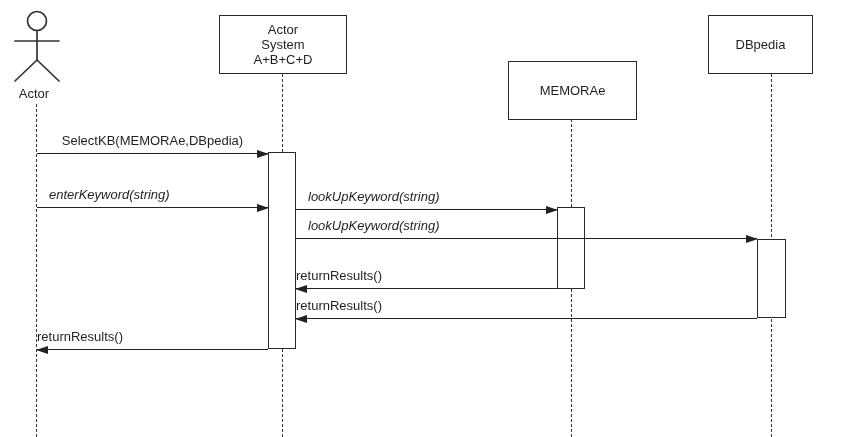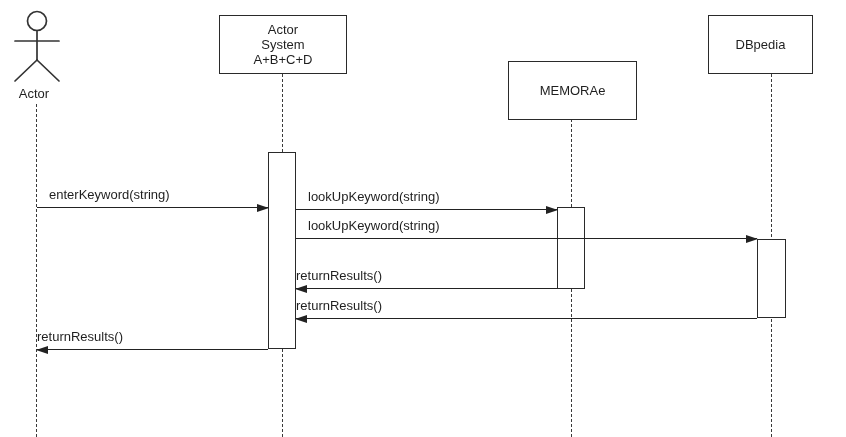--- a/index.html
+++ b/index.html
@@ -52,21 +52,21 @@
   #act-memorae { left: 557px; top: 207px; width: 28px; height: 82px; }
   #act-dbpedia { left: 757px; top: 239px; width: 29px; height: 79px; }
 
   
   .message { position: absolute; z-index: 4; }
   .msg-label {
     height: 15px; line-height: 15px; padding-bottom: 5px;
     font-size: 13px; white-space: nowrap;
   }
   .msg-label.center { text-align: center; }
-  .msg-label.padl   { text-align: left;  padding-left: 12px; }
+  .msg-label.padl   { text-align: left;  padding-left: 12px; font-style: italic; }
   .msg-label.padr   { text-align: left; padding-right: 10px; }
   .msg-line { position: relative; height: 0; border-top: 1.4px solid #222222; }
   .ah {
     position: absolute; top: -4px; width: 0; height: 0;
     border-top: 4.5px solid transparent;
     border-bottom: 4.5px solid transparent;
   }
   .ah.right { right: -1px; border-left: 12px solid #222222; }
   .ah.left  { left: -1px;  border-right: 12px solid #222222; }
 
@@ -108,20 +108,26 @@
 
   <div class="lifeline" id="ll-actor"></div>
   <div class="lifeline" id="ll-isos"></div>
   <div class="lifeline" id="ll-memorae"></div>
   <div class="lifeline" id="ll-dbpedia"></div>
 
   <div class="activation" id="act-isos"></div>
   <div class="activation" id="act-memorae"></div>
   <div class="activation" id="act-dbpedia"></div>
 
+  <div class="message" id="m1">
+    <div class="msg-label center">SelectKB(MEMORAe,DBpedia)</div>
+    <div class="msg-line">
+      <i class="ah right"></i>
+    </div>
+  </div>
 
   <div class="message" id="m2">
     <div class="msg-label padl">enterKeyword(string)</div>
     <div class="msg-line">
       <i class="ah right"></i>
     </div>
   </div>
 
   <div class="message" id="m3">
     <div class="msg-label padl">lookUpKeyword(string)</div>

